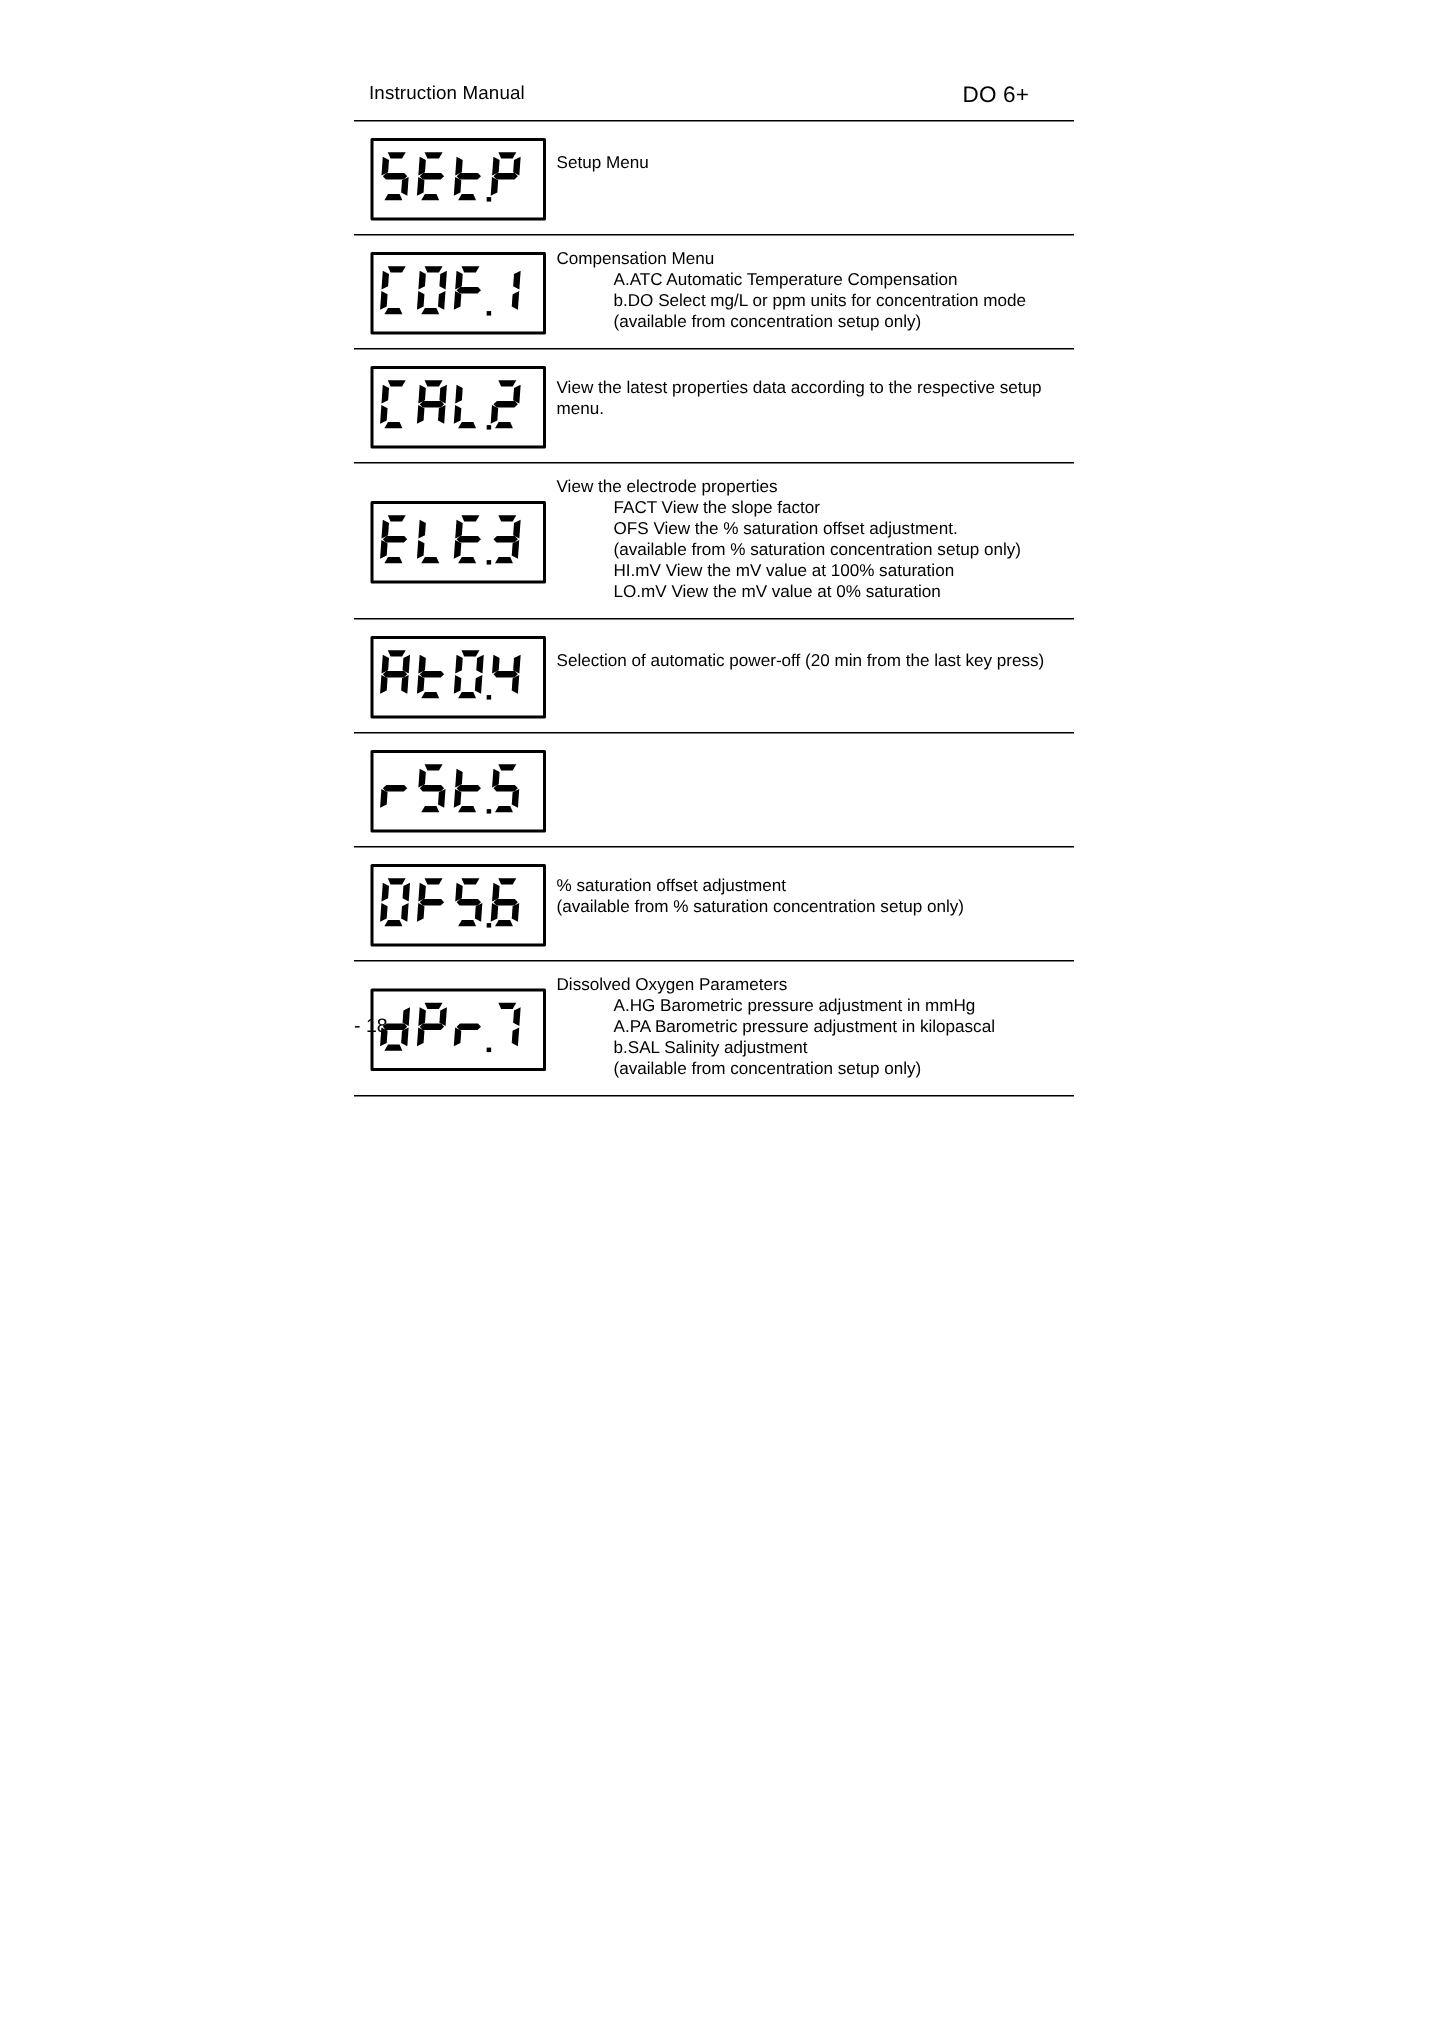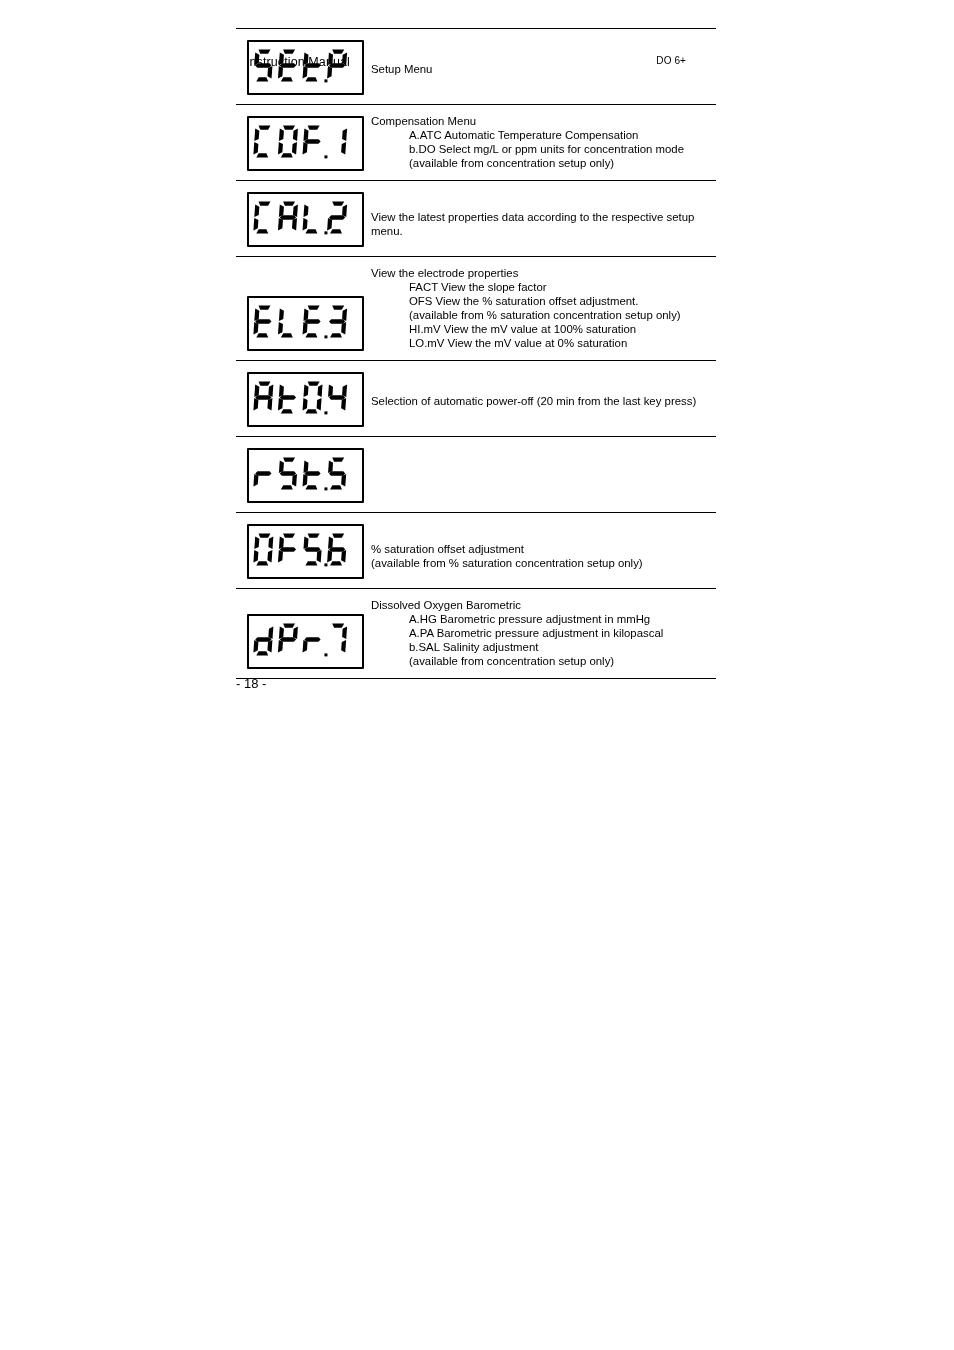--- a/index.html
+++ b/index.html
@@ -19,49 +19,50 @@
     position: absolute;
     left: 236px;
     top: 0;
     width: 480px;
   }
 
   
   .header {
     position: relative;
     height: 28px;
+    padding-top: 52px;
     box-sizing: content-box;
     text-decoration: underline;
   }
   .header-left {
     position: absolute;
     left: 10px;
     top: 55px;
     font-size: 12.5px;
     letter-spacing: 0.1px;
   }
   .header-right {
     position: absolute;
     right: 30px;
     top: 55px;
-    font-size: 10px;
+    font-size: 15px;
     letter-spacing: 0.1px;
   }
 
   
   .rule {
     height: 0;
     border-top: 1.6px solid #000;
     width: 480px;
   }
 
   
   .row {
     display: flex;
-    align-items: flex-end;
+    align-items: center;
     width: 480px;
   }
   .lcd-cell {
     width: 135px;
     flex: 0 0 135px;
     display: flex;
     align-items: flex-start;
     justify-content: flex-start;
     padding: 11px 0 9px 11px;
     box-sizing: border-box;
@@ -424,21 +425,21 @@
               <rect x="70.60" y="34.00" width="2.8" height="2.8" fill="#000"></rect>
               <g transform="translate(75,6) skewX(-4.011)">
                 <polygon points="2.90,0.00 14.10,0.00 12.10,4.00 4.90,4.00" fill="#000"></polygon>
                 <polygon points="17.00,2.90 17.00,14.55 13.00,12.55 13.00,4.90" fill="#000"></polygon>
                 <polygon points="17.00,15.45 17.00,27.10 13.00,25.10 13.00,17.45" fill="#000"></polygon>
               </g>
             </svg>
           </div>
         </div>
         <div class="desc-cell">
-          <div class="line">Dissolved Oxygen Barometric</div>
+          <div class="line">Dissolved Oxygen Parameters</div>
           <div class="line indent"><b>A.HG</b> Barometric pressure adjustment in mmHg</div>
           <div class="line indent"><b>A.PA</b> Barometric pressure adjustment in kilopascal</div>
           <div class="line indent"><b>b.SAL</b> Salinity adjustment</div>
           <div class="line indent">(available from concentration setup only)</div>
           <div class="pad-d"></div>
         </div>
       </div>
       <div class="rule"></div>
     </div>
 

